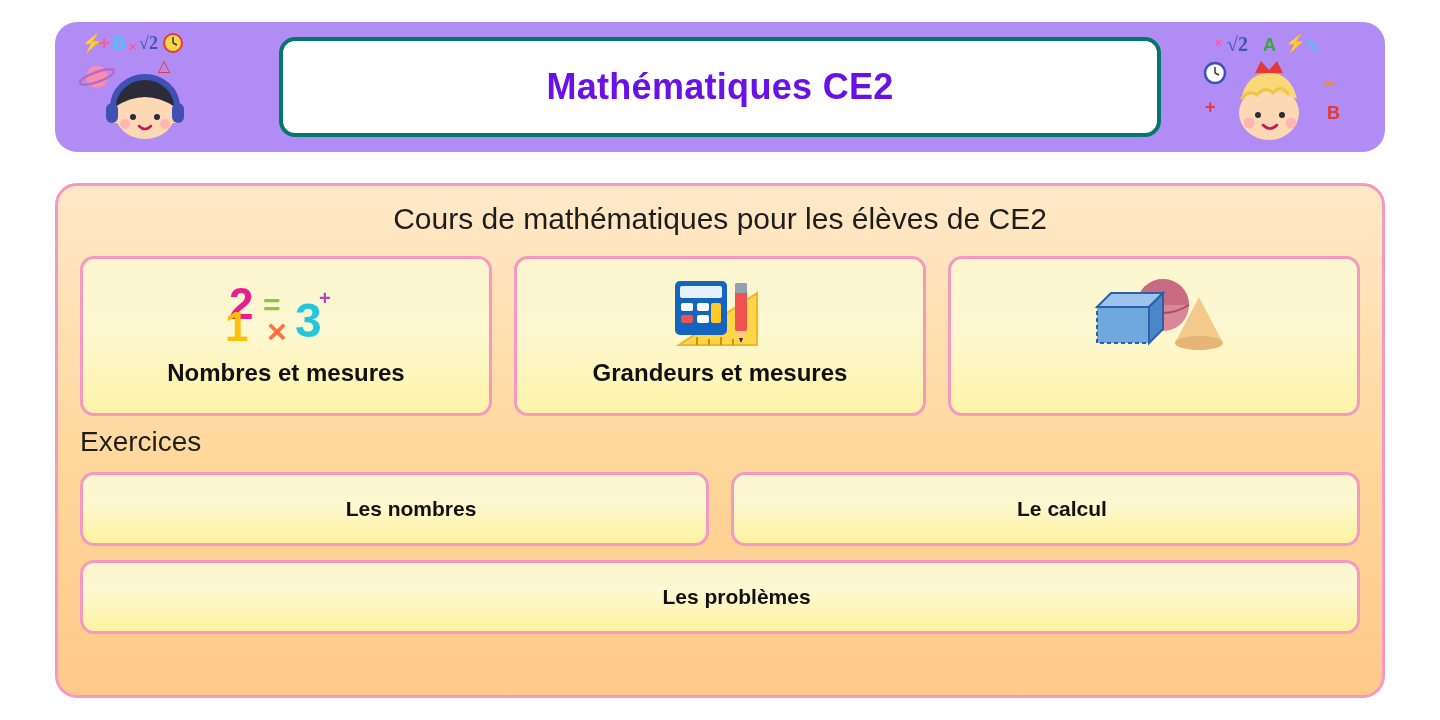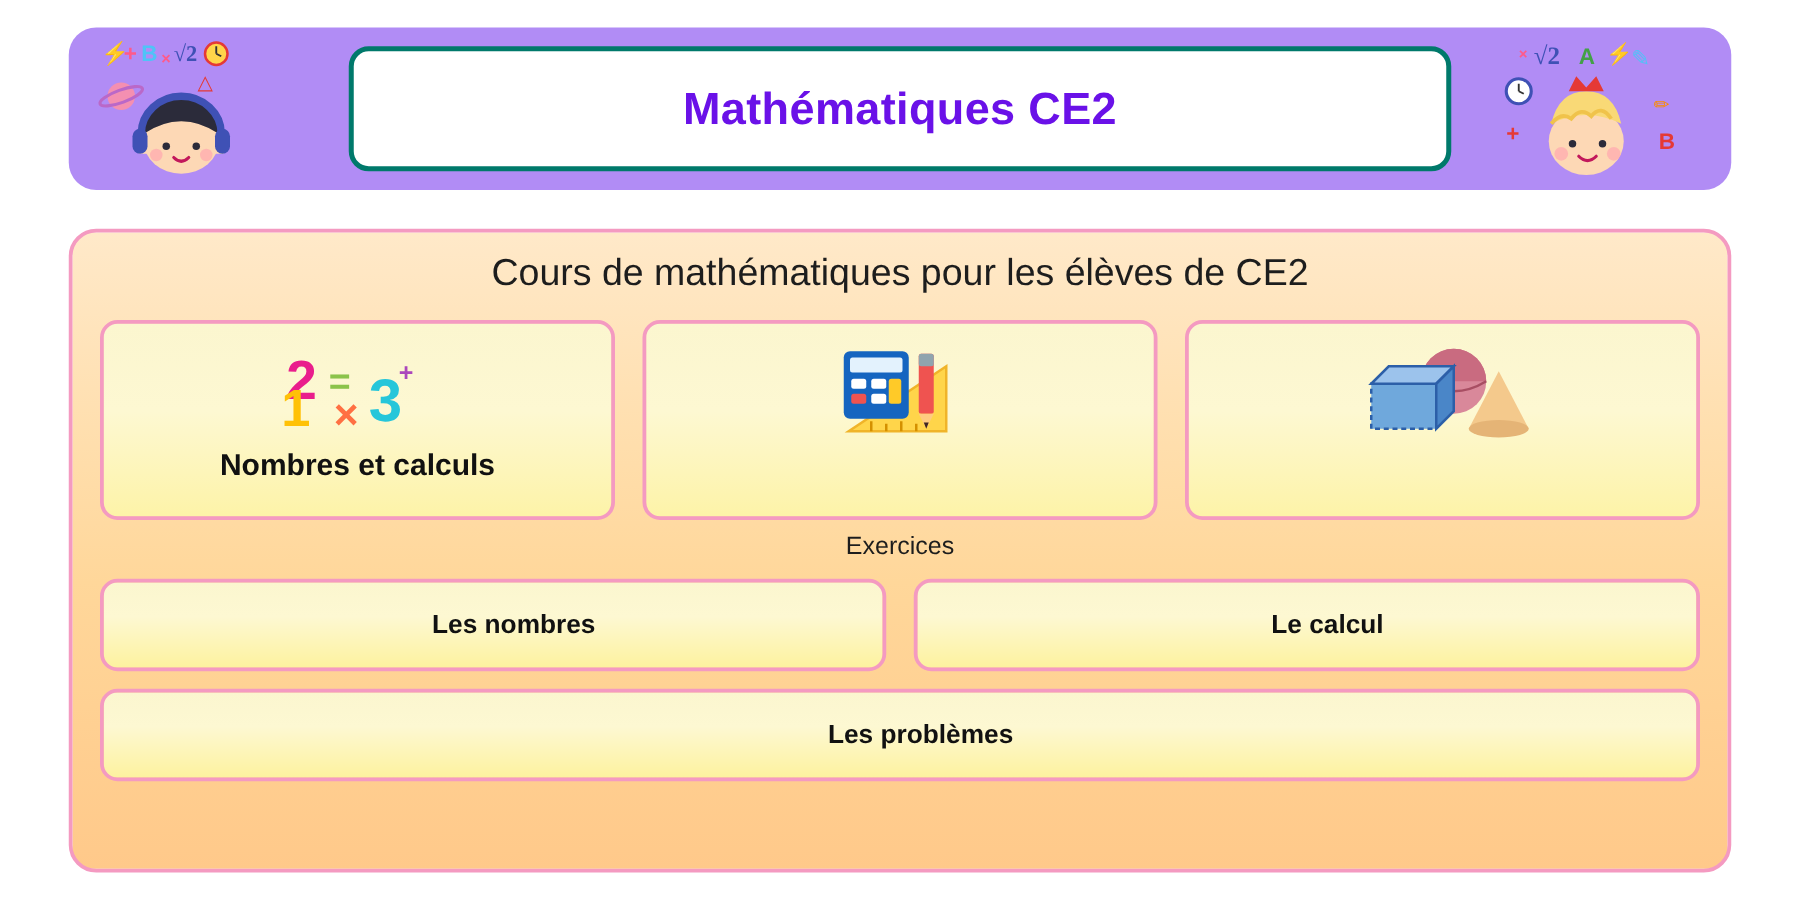--- a/index.html
+++ b/index.html
@@ -113,22 +113,22 @@
   }
 
   .card-label {
     font-size: 24px;
     font-weight: bold;
     color: #111111;
     margin-top: 6px;
   }
 
   .section-heading {
-    text-align: center;
-    font-size: 20px;
+    text-align: left;
+    font-size: 28px;
     color: #1d1d1d;
     margin: 10px 0 14px 0;
   }
 
   .ex-row {
     display: flex;
     gap: 22px;
     margin-bottom: 14px;
   }
 
@@ -232,21 +232,21 @@
         <div class="card-icon">
           <svg width="150" height="80" viewBox="0 0 150 80" aria-hidden="true">
             <text x="18" y="48" font-family="Liberation Sans, sans-serif" font-size="44" font-weight="bold" fill="#e91e8c">2</text>
             <text x="14" y="70" font-family="Liberation Sans, sans-serif" font-size="42" font-weight="bold" fill="#ffc107">1</text>
             <text x="52" y="44" font-family="Liberation Sans, sans-serif" font-size="30" font-weight="bold" fill="#8bc34a">=</text>
             <text x="56" y="72" font-family="Liberation Sans, sans-serif" font-size="34" font-weight="bold" fill="#ff7043">×</text>
             <text x="84" y="66" font-family="Liberation Sans, sans-serif" font-size="48" font-weight="bold" fill="#26c6da">3</text>
             <text x="108" y="34" font-family="Liberation Sans, sans-serif" font-size="20" font-weight="bold" fill="#ab47bc">+</text>
           </svg>
         </div>
-        <div class="card-label">Nombres et calculs</div>
+        <div class="card-label">Nombres et mesures</div>
       </div>
 
       <div class="course-card">
         <div class="card-icon">
           <svg width="150" height="80" viewBox="0 0 150 80" aria-hidden="true">
 
             <path d="M34 74 L112 74 L112 22 Z" fill="#ffd54a" stroke="#f0b429" stroke-width="2"></path>
             <line x1="52" y1="74" x2="52" y2="66" stroke="#d49000" stroke-width="2"></line>
             <line x1="64" y1="74" x2="64" y2="68" stroke="#d49000" stroke-width="2"></line>
             <line x1="76" y1="74" x2="76" y2="66" stroke="#d49000" stroke-width="2"></line>
@@ -259,20 +259,21 @@
             <rect x="36" y="44" width="12" height="8" rx="2" fill="#ef5350"></rect>
             <rect x="52" y="44" width="12" height="8" rx="2" fill="#ffffff"></rect>
             <rect x="66" y="32" width="10" height="20" rx="2" fill="#ffca28"></rect>
 
             <rect x="90" y="12" width="12" height="48" rx="2" fill="#ef5350"></rect>
             <rect x="90" y="12" width="12" height="10" rx="2" fill="#90a4ae"></rect>
             <path d="M90 60 L96 72 L102 60 Z" fill="#ffcc80"></path>
             <path d="M94 67 L96 72 L98 67 Z" fill="#3e2723"></path>
           </svg>
         </div>
+        <div class="card-label">Grandeurs et mesures</div>
       </div>
 
       <div class="course-card">
         <div class="card-icon">
           <svg width="150" height="80" viewBox="0 0 150 80" aria-hidden="true">
 
             <circle cx="84" cy="34" r="26" fill="#d9889a"></circle>
             <path d="M58 34 a26 26 0 0 1 52 0 z" fill="#c96b80"></path>
             <path d="M58 34 q26 16 52 0" fill="none" stroke="#a84e63" stroke-width="2"></path>
 

